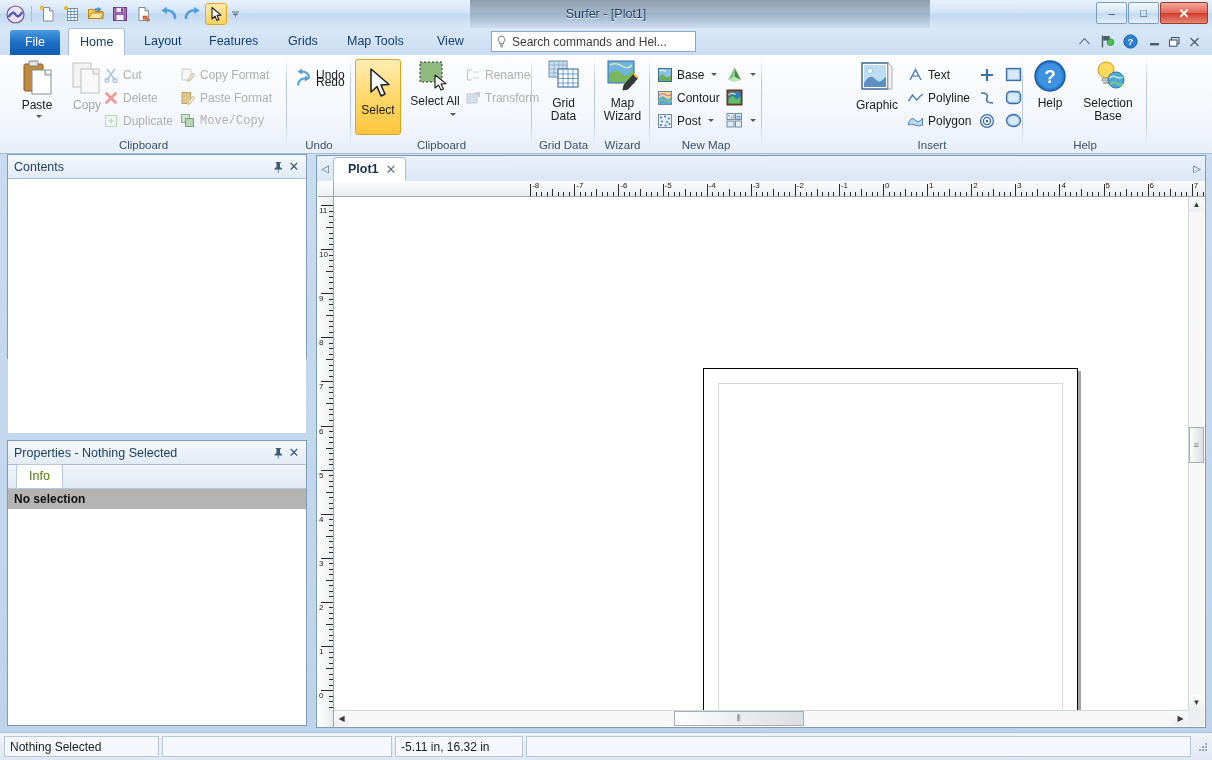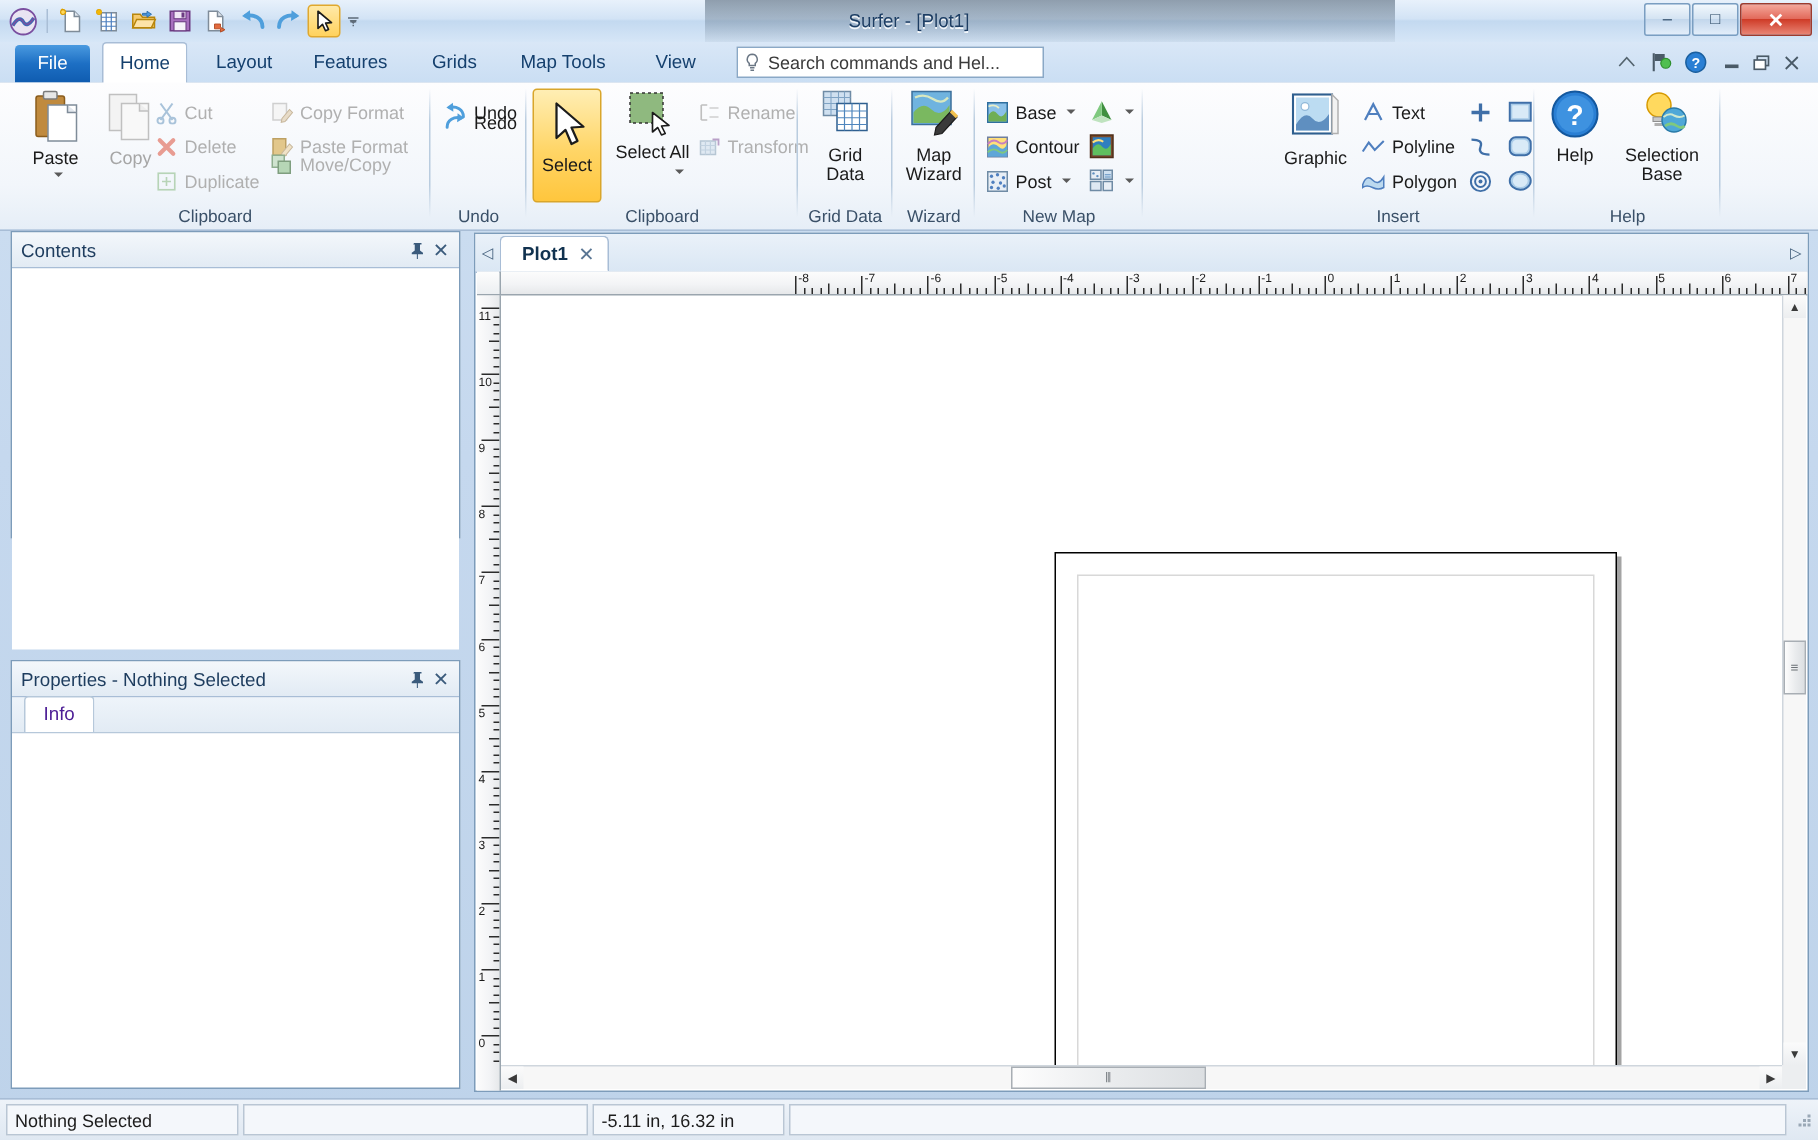--- a/index.html
+++ b/index.html
@@ -91,21 +91,21 @@
      padding:0 4px 0 6px;box-sizing:border-box;}
   .ptitle .pt{flex:1;font-size:12.5px;color:#1d3c5e;}
   .ptbtn{width:16px;height:16px;display:flex;align-items:center;justify-content:center;
      color:#3b5b7c;font-size:13px;line-height:1;}
   .pbody{background:#fff;}
   .tabrow{height:24px;background:linear-gradient(to bottom,#eef4fa,#e2ebf4);
      border-bottom:1px solid #b6c8da;display:flex;align-items:flex-end;padding-left:8px;
      box-sizing:border-box;}
   .itab{height:23px;line-height:23px;padding:0 12px;font-size:12.5px;background:#fff;
      border:1px solid #b6c8da;border-bottom:none;border-top-left-radius:3px;
-     border-top-right-radius:3px;color:#4c1d95;}
+     border-top-right-radius:3px;color:#4d7c0f;}
   .noselbar{height:20px;background:#b4b4b4;display:flex;align-items:center;
      padding-left:6px;font-size:12px;font-weight:bold;color:#111;}
 
   
   .docarea{position:absolute;left:316px;top:155px;width:890px;height:573px;
      background:#fff;border:1px solid #7d9cba;box-sizing:border-box;}
   .doctabs{position:absolute;left:0;top:0;width:100%;height:25px;
      background:linear-gradient(to bottom,#eaf1f9,#dae7f4);border-bottom:1px solid #a8bdd6;
      display:flex;align-items:flex-end;}
   .navarrow{width:16px;height:25px;display:flex;align-items:center;justify-content:center;
@@ -365,21 +365,21 @@
         </svg>
         <span class="sl dis">Copy Format</span>
       </div>
       <div class="smallitem" style="left:180px;top:32px;">
         <svg width="16" height="16" viewBox="0 0 16 16">
           <rect x="2" y="2.5" width="8.5" height="11" fill="#e2c78b" stroke="#bda062"></rect>
           <path d="M8 12 L13 6 L15 8 L10 14 L7.5 14.5z" fill="#f0e2c6" stroke="#c7b79c" stroke-width=".7"></path>
         </svg>
         <span class="sl dis">Paste Format</span>
       </div>
-      <div class="smallitem" style="left:180px;top:44px;">
+      <div class="smallitem" style="left:180px;top:55px;font-family:Liberation Mono, monospace;">
         <svg width="16" height="16" viewBox="0 0 16 16">
           <rect x="1.5" y="1.5" width="8" height="8" fill="#cfe3cf" stroke="#8fae8f"></rect>
           <rect x="5.5" y="5.5" width="8" height="8" fill="#b6d6b6" stroke="#7f9e7f"></rect>
         </svg>
         <span class="sl dis">Move/Copy</span>
       </div>
 
       <div class="glabel">Clipboard</div>
       <div class="gsep"></div>
     </div>
@@ -676,20 +676,21 @@
         <span class="ptbtn">
           <svg width="11" height="12" viewBox="0 0 11 12">
             <path d="M3 1h5v1h-1v4l2 1.5v1h-3.4v3.2h-.7v-3.2h-3.4v-1l2-1.5v-4h-1z" fill="#3b5b7c"></path>
           </svg>
         </span>
         <span class="ptbtn">✕</span>
       </div>
       <div class="tabrow">
         <div class="itab">Info</div>
       </div>
+      <div class="noselbar">No selection</div>
       <div class="pbody" style="height:216px;"></div>
     </div>
   </div>
 
   <div class="docarea">
 
     <div class="doctabs">
       <span class="navarrow">◁</span>
       <div class="dtab">
         <span>Plot1</span>

